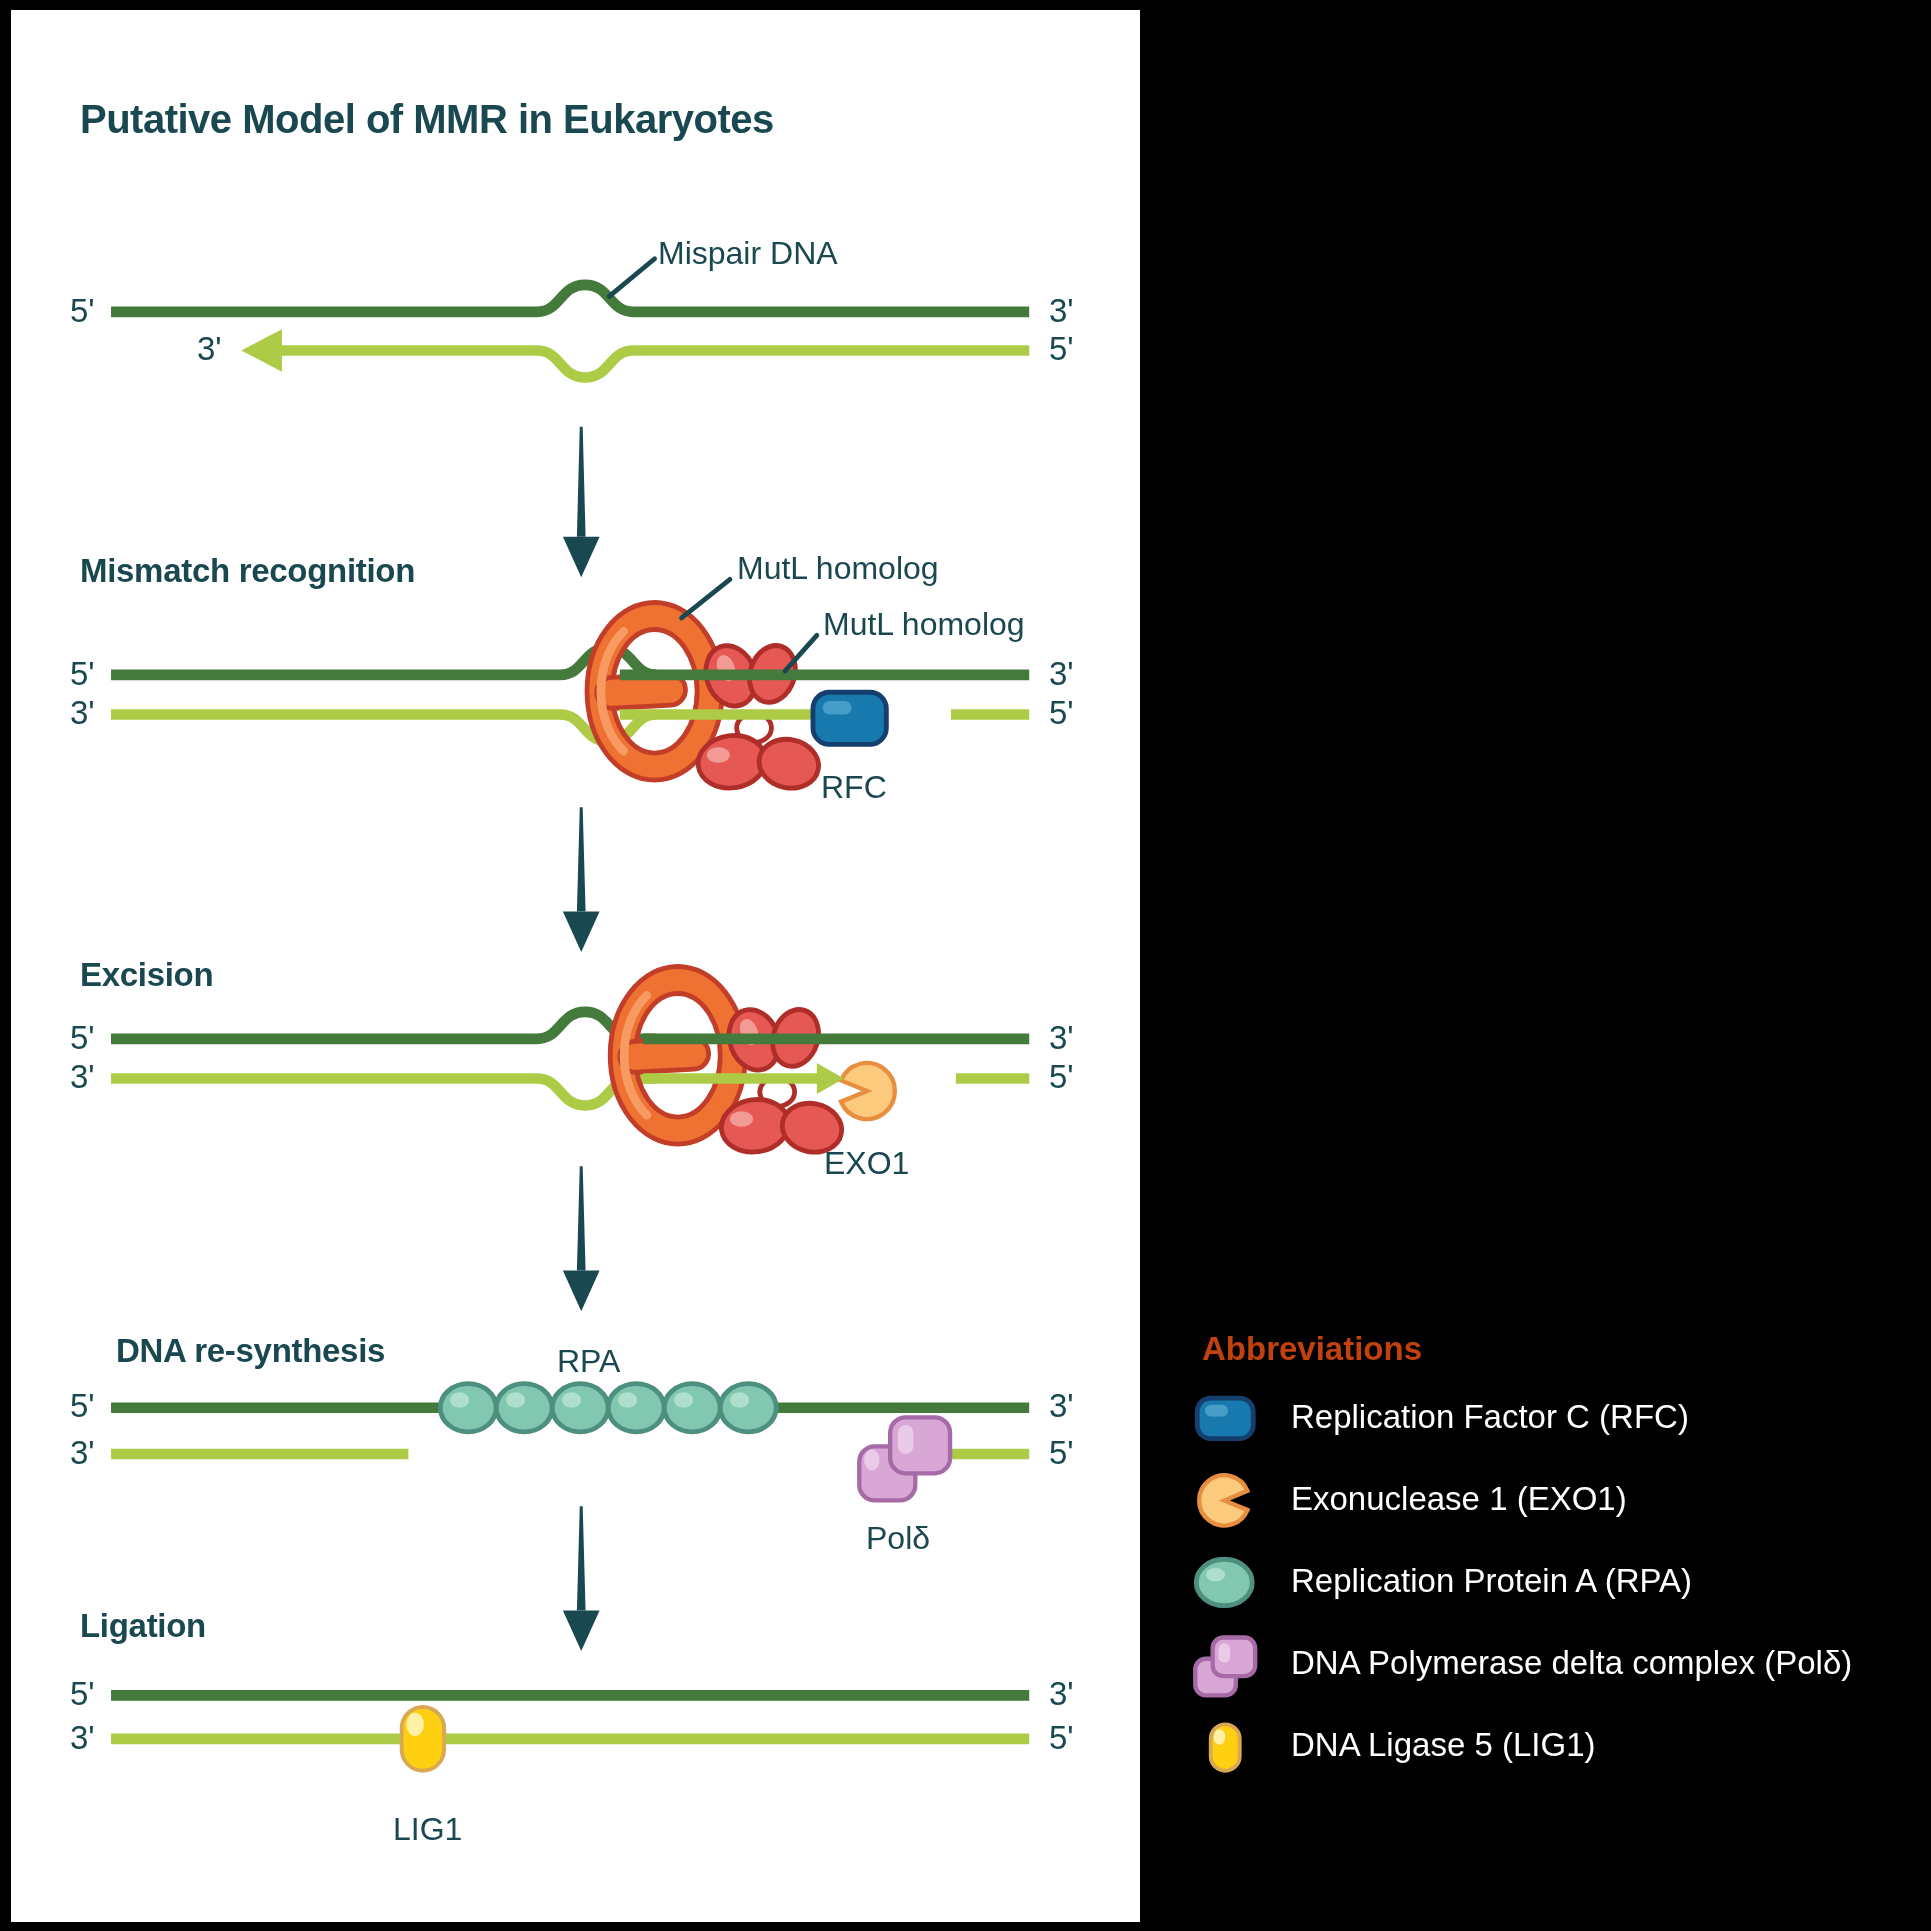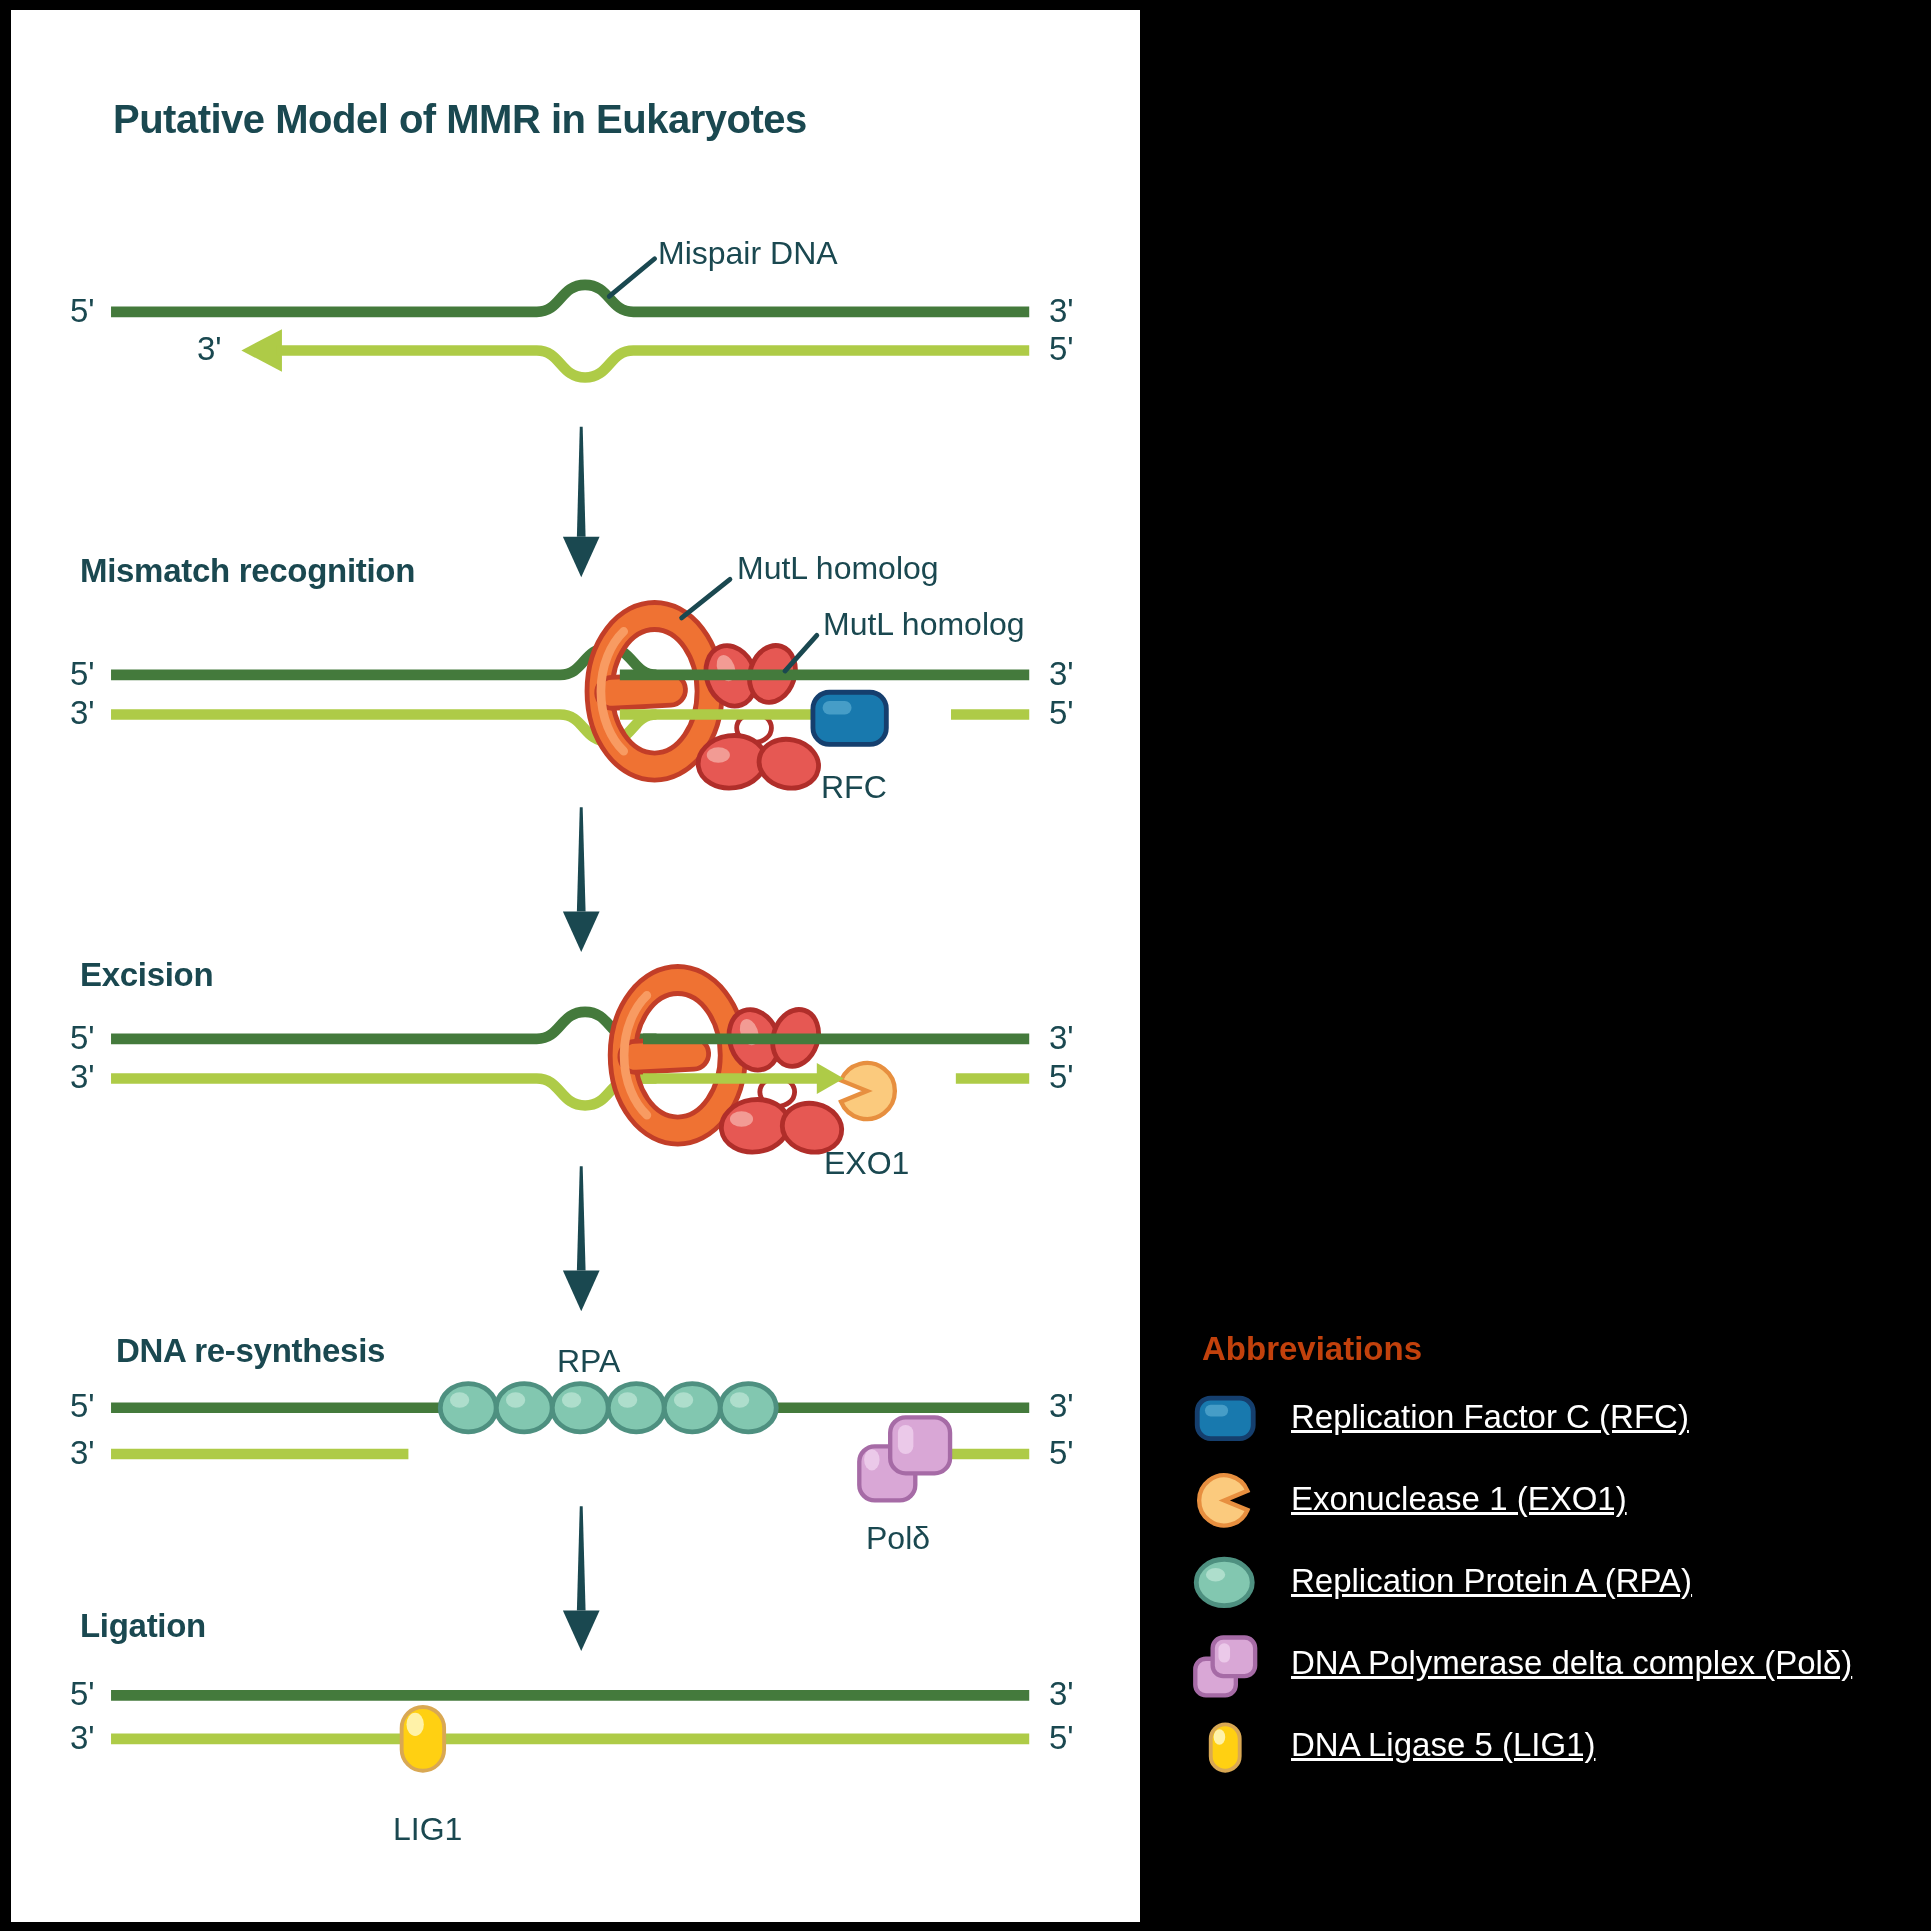--- a/index.html
+++ b/index.html
@@ -6,21 +6,21 @@
   #screen{position:relative;width:1931px;height:1931px;background:#000;overflow:hidden;
           font-family:"Liberation Sans",sans-serif;}
   #panel{position:absolute;left:10.6px;top:9.7px;width:1129px;height:1912px;background:#fff;}
   svg.gfx{position:absolute;left:0;top:0;width:1931px;height:1931px;}
   .lbl{position:absolute;color:#1A4850;white-space:nowrap;}
   .title{font-size:40px;font-weight:bold;letter-spacing:-0.5px;}
   .heading{font-size:33px;font-weight:bold;letter-spacing:-0.3px;line-height:1.15;}
   .callout{font-size:32px;}
   .prime{font-size:33px;}
   .legend-heading{font-size:33px;font-weight:bold;color:#c2410c;}
-  .legend-label{font-size:33px;color:#fff;text-decoration:underline;}
+  .legend-label{font-size:33px;color:#fff;}
   .sd{stroke:#447A3C;stroke-width:11;fill:none;}
   .sl{stroke:#AECB47;stroke-width:11;fill:none;}
   .ah{fill:#AECB47;}
   .arrow{fill:#1A4850;}
   .muts{fill:#EF7233;stroke:#C23E28;stroke-width:5;}
   .mutl{fill:#E65853;stroke:#B02E2A;stroke-width:5;}
   .rfc{fill:#1879AE;stroke:#153F6E;stroke-width:5;}
   .exo{fill:#FBCA7D;stroke:#E78F3F;stroke-width:4.5;}
   .rpa{fill:#82C7B0;stroke:#4E9080;stroke-width:5;}
   .pold{fill:#D9A7D6;stroke:#A66BA6;stroke-width:4.5;}
@@ -152,21 +152,21 @@
       <rect class="pold" x="1238" y="1718" width="42" height="38" rx="11"></rect>
       <rect class="pold" x="1256" y="1696" width="44" height="40" rx="11"></rect>
       <rect class="hl" x="1262" y="1702" width="12" height="20" rx="6" fill="#EBC9E9"></rect>
     </g>
     <g>
       <rect class="lig" x="1254" y="1786" width="30" height="48" rx="15"></rect>
       <ellipse class="hl" cx="1263" cy="1799" rx="6" ry="8" fill="#FFF2A8"></ellipse>
     </g>
   </svg>
 
-  <div class="lbl title" style="left:80px;top:97px;margin-left:33px;">Putative Model of MMR in Eukaryotes</div>
+  <div class="lbl title" style="left:80px;top:97px;">Putative Model of MMR in Eukaryotes</div>
 
   <div class="lbl callout" style="left:658px;top:235px;">Mispair DNA</div>
   <div class="lbl prime" style="left:70px;top:292px;">5'</div>
   <div class="lbl prime" style="left:1049px;top:292px;">3'</div>
   <div class="lbl prime" style="left:197px;top:330px;">3'</div>
   <div class="lbl prime" style="left:1049px;top:330px;">5'</div>
 
   <div class="lbl heading" style="left:80px;top:552px;">Mismatch recognition</div>
   <div class="lbl callout" style="left:737px;top:550px;">MutL homolog</div>
   <div class="lbl callout" style="left:823px;top:606px;">MutL homolog</div>

